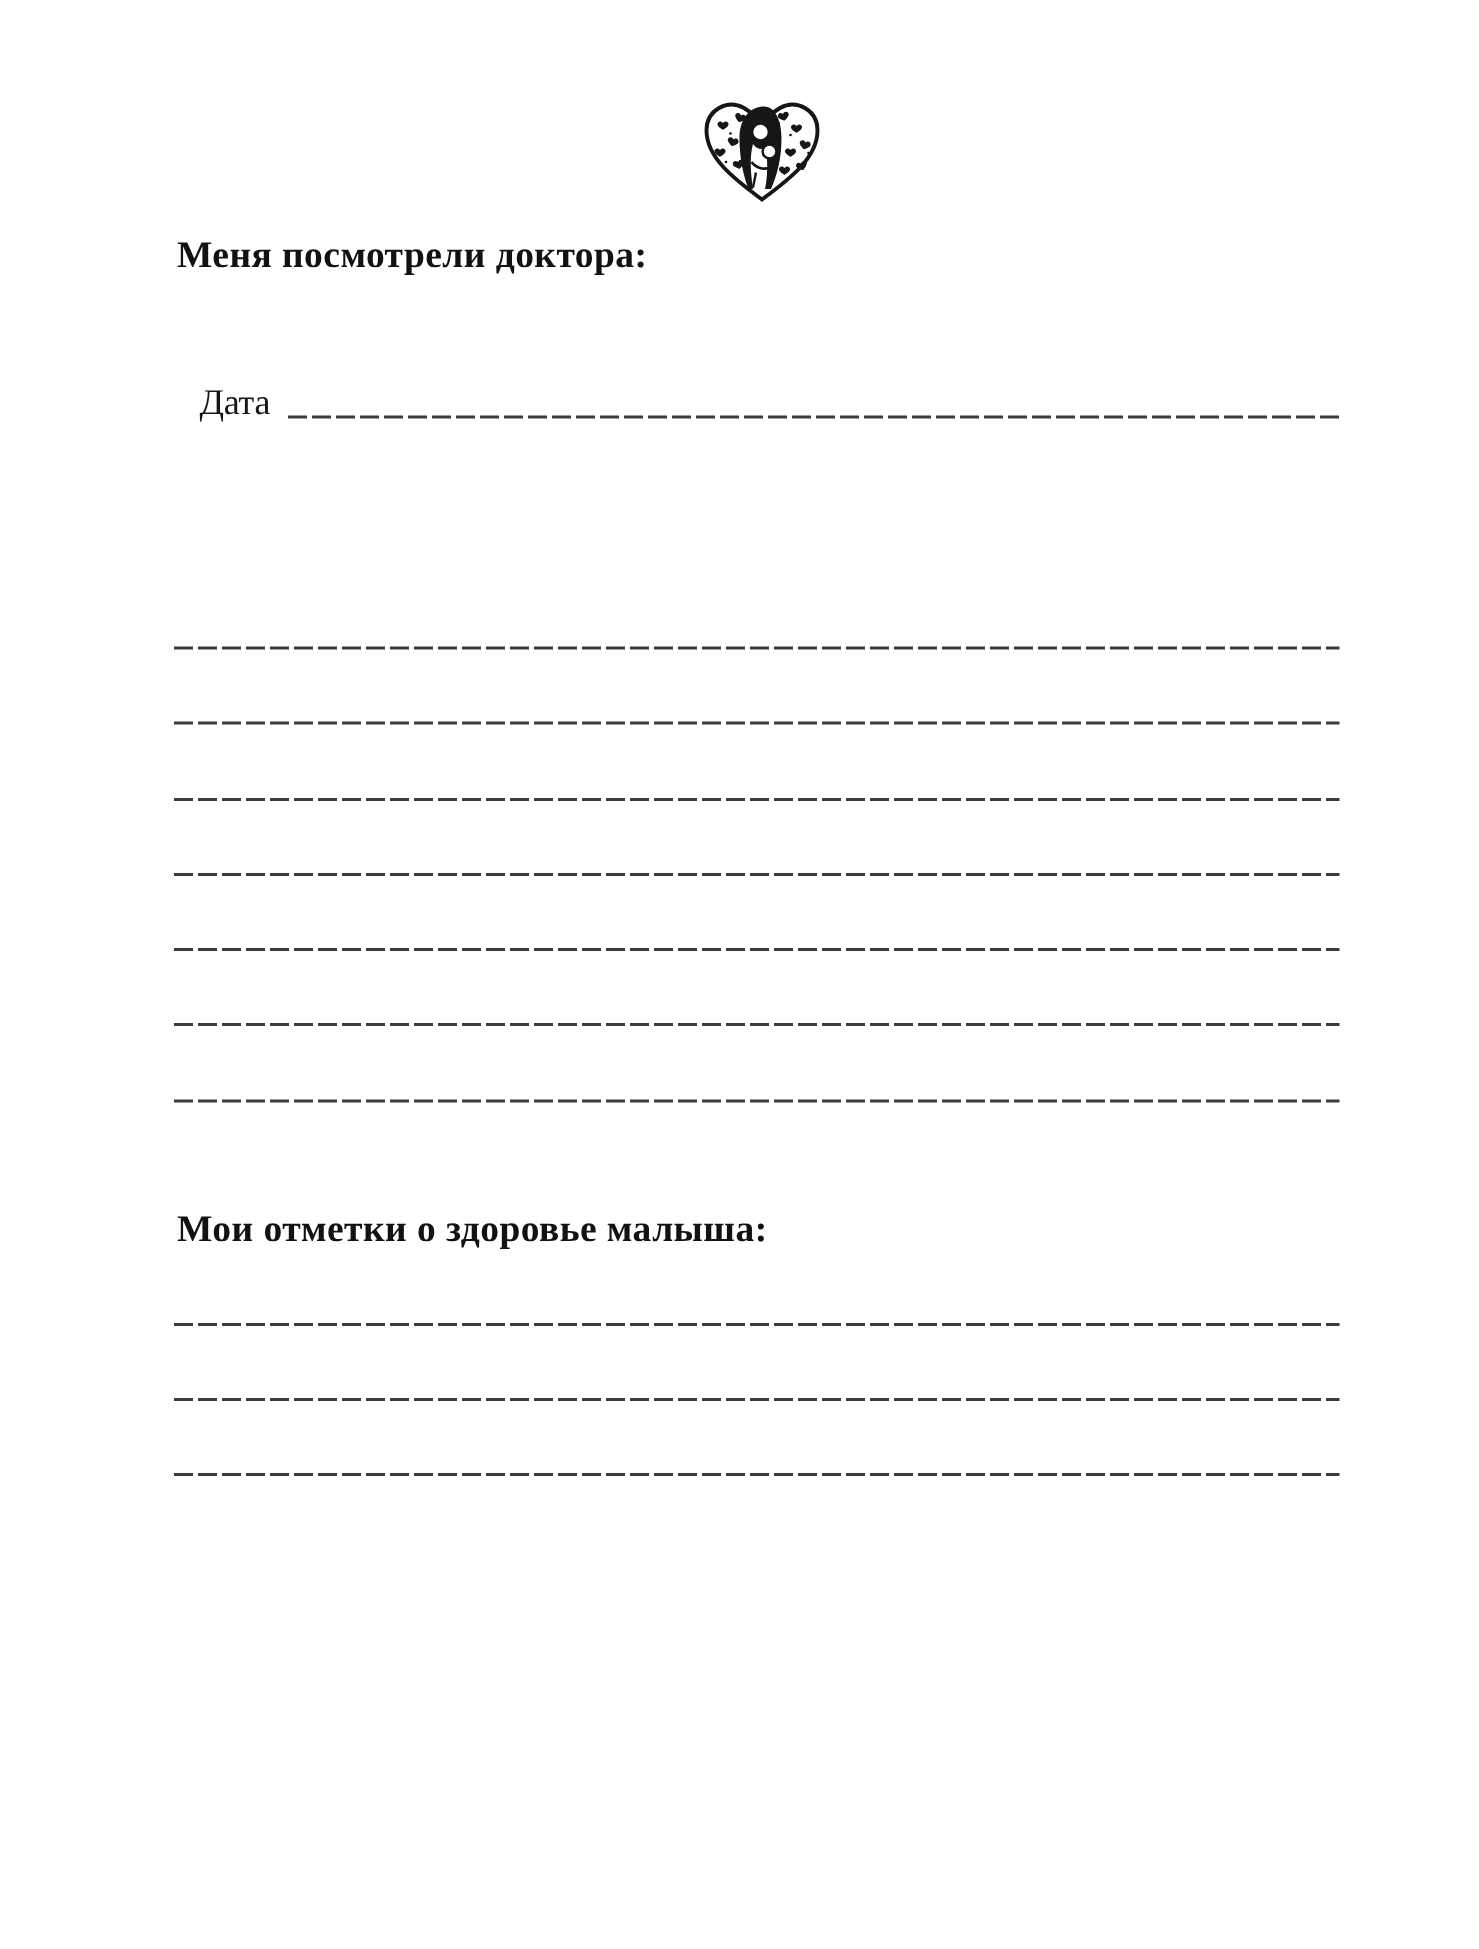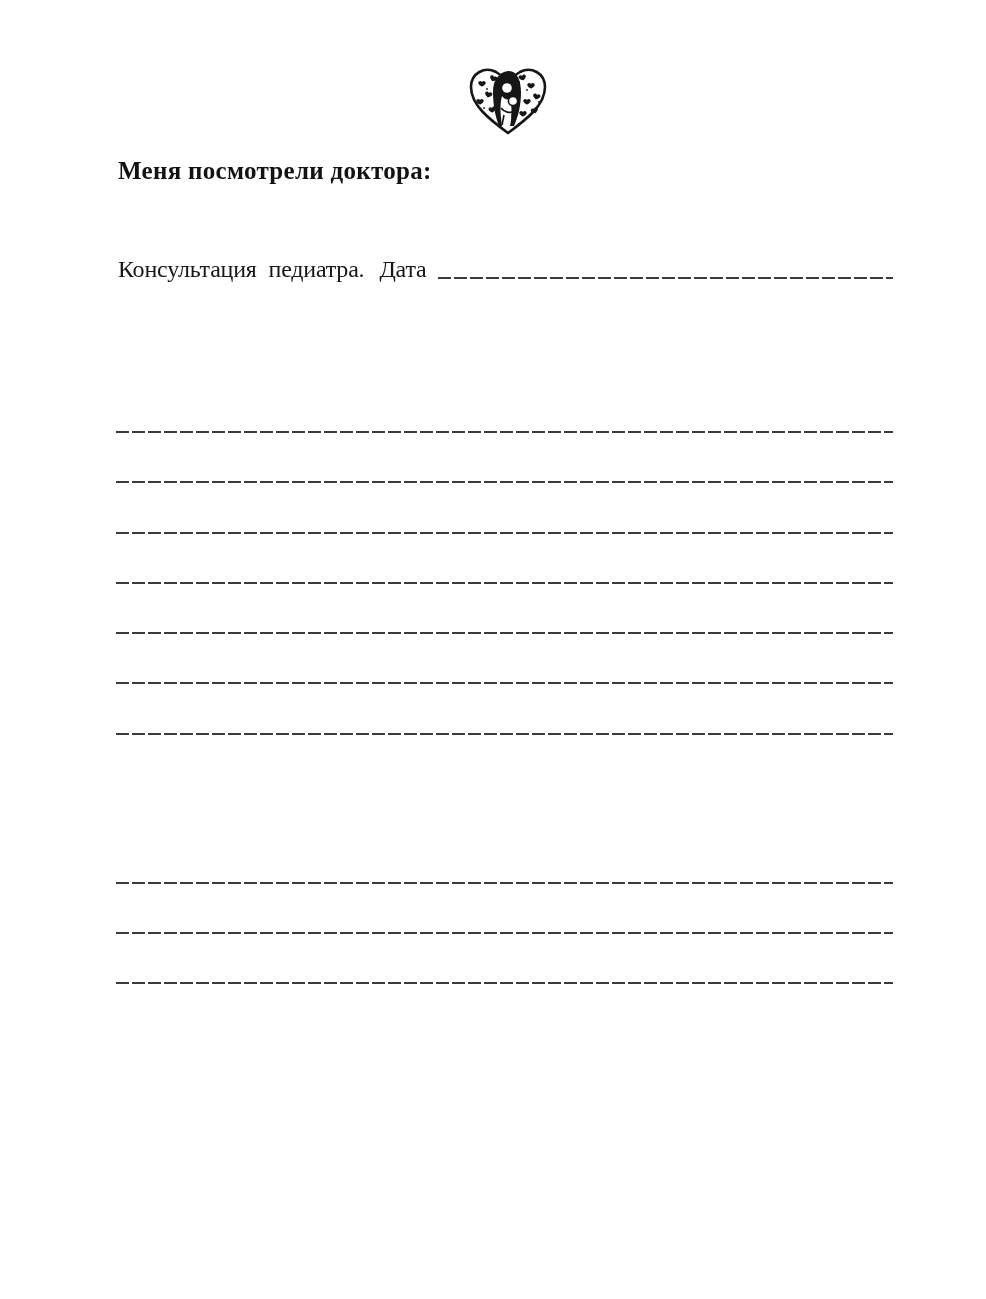--- a/index.html
+++ b/index.html
@@ -85,36 +85,36 @@
         <circle cx="49" cy="39" r="4.6" fill="#ffffff" stroke="#161616" stroke-width="1.6"></circle>
         <path d="M37,46 C40,50 46,52 51,49" fill="none" stroke="#161616" stroke-width="1.8"></path>
         <path d="M40,53 L38,63 M48,52 L50,62" fill="none" stroke="#161616" stroke-width="1.6"></path>
       </g>
     </svg>
   </div>
 
   <h2 class="heading" id="h-doctors">Меня посмотрели доктора:</h2>
 
   <div class="consult-row">
-    <span class="consult-label">Консультация педиатра.</span>
     <span class="date-label">Дата</span>
     <span class="fill-line"></span>
   </div>
 
 
   <div class="lines" id="lines-conclusion">
       <div class="write-line"></div>
       <div class="write-line"></div>
       <div class="write-line"></div>
       <div class="write-line"></div>
       <div class="write-line"></div>
       <div class="write-line"></div>
       <div class="write-line"></div>
     </div>
 
+  <h2 class="heading" id="h-notes">Мои отметки о здоровье малыша:</h2>
 
   <div class="lines" id="lines-notes">
       <div class="write-line"></div>
       <div class="write-line"></div>
       <div class="write-line"></div>
       <div class="write-line"></div>
       <div class="write-line"></div>
       <div class="write-line"></div>
     </div>
 

